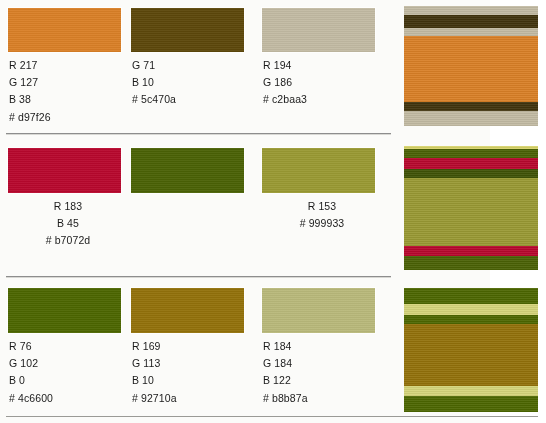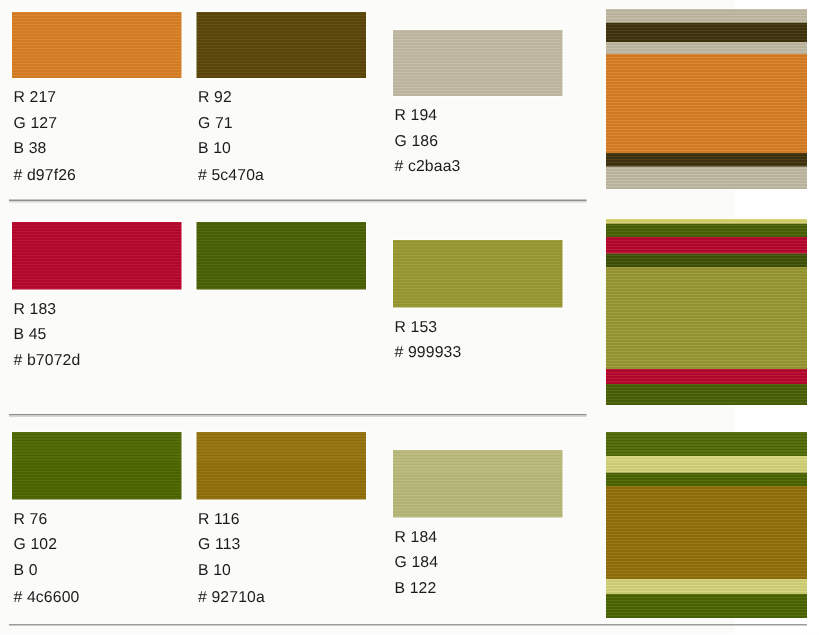--- a/index.html
+++ b/index.html
@@ -22,21 +22,21 @@
     background: #fbfbf9;
   }
 
   
   .swatch-row {
     position: absolute;
     left: 0;
     width: 400px;
   }
   #row-0 { top: 0px;   height: 134px; }
-  #row-1 { top: 140px; height: 137px; }
+  #row-1 { top: 140px; height: 137px; text-align: center; }
   #row-2 { top: 280px; height: 143px; }
 
   .row-rule {
     position: absolute;
     left: 6px;
     width: 385px;
     height: 0;
     border-top: 1px solid #8d8d8d;
     border-bottom: 1px solid #d8d8d4;
   }
@@ -45,21 +45,21 @@
 
   
   .color-cell {
     position: absolute;
     top: 0;
     width: 120px;
     height: 100%;
   }
   .col-0 { left: 8px;   }
   .col-1 { left: 131px; }
-  .col-2 { left: 262px; margin-top: 12px; }
+  .col-2 { left: 262px; }
 
   .swatch {
     position: absolute;
     left: 0;
     top: 8px;
     width: 113px;
     height: 44px;
     box-shadow: 0 0 0 1px rgba(255,255,255,0.65);
   }
   #row-1 .swatch { top: 8px; height: 45px; }
@@ -149,21 +149,20 @@
         <span class="spec-line">B 38</span>
         <span class="spec-line"># d97f26</span>
       </div>
     </div>
 
     <div class="color-cell col-1">
       <div class="swatch" style="background-color: rgb(92, 71, 10);">
           <span class="weave"></span>
         </div>
       <div class="specs">
-        <span class="spec-line">R 92</span>
         <span class="spec-line">G 71</span>
         <span class="spec-line">B 10</span>
         <span class="spec-line"># 5c470a</span>
       </div>
     </div>
 
     <div class="color-cell col-2">
       <div class="swatch" style="background-color: rgb(194, 186, 163);">
           <span class="weave"></span>
         </div>
@@ -219,35 +218,36 @@
         <span class="spec-line">B 0</span>
         <span class="spec-line"># 4c6600</span>
       </div>
     </div>
 
     <div class="color-cell col-1">
       <div class="swatch" style="background-color: rgb(146, 113, 10);">
           <span class="weave"></span>
         </div>
       <div class="specs">
-        <span class="spec-line">R 116</span>
+        <span class="spec-line">R 169</span>
         <span class="spec-line">G 113</span>
         <span class="spec-line">B 10</span>
         <span class="spec-line"># 92710a</span>
       </div>
     </div>
 
     <div class="color-cell col-2">
       <div class="swatch" style="background-color: rgb(184, 184, 122);">
           <span class="weave"></span>
         </div>
       <div class="specs">
         <span class="spec-line">R 184</span>
         <span class="spec-line">G 184</span>
         <span class="spec-line">B 122</span>
+        <span class="spec-line"># b8b87a</span>
       </div>
     </div>
 
   </div>
 
   <div class="row-rule" id="rule-0"></div>
   <div class="row-rule" id="rule-1"></div>
   <div class="bottom-rule"></div>
 
   <div class="stripe-panel" id="stripes-0">

